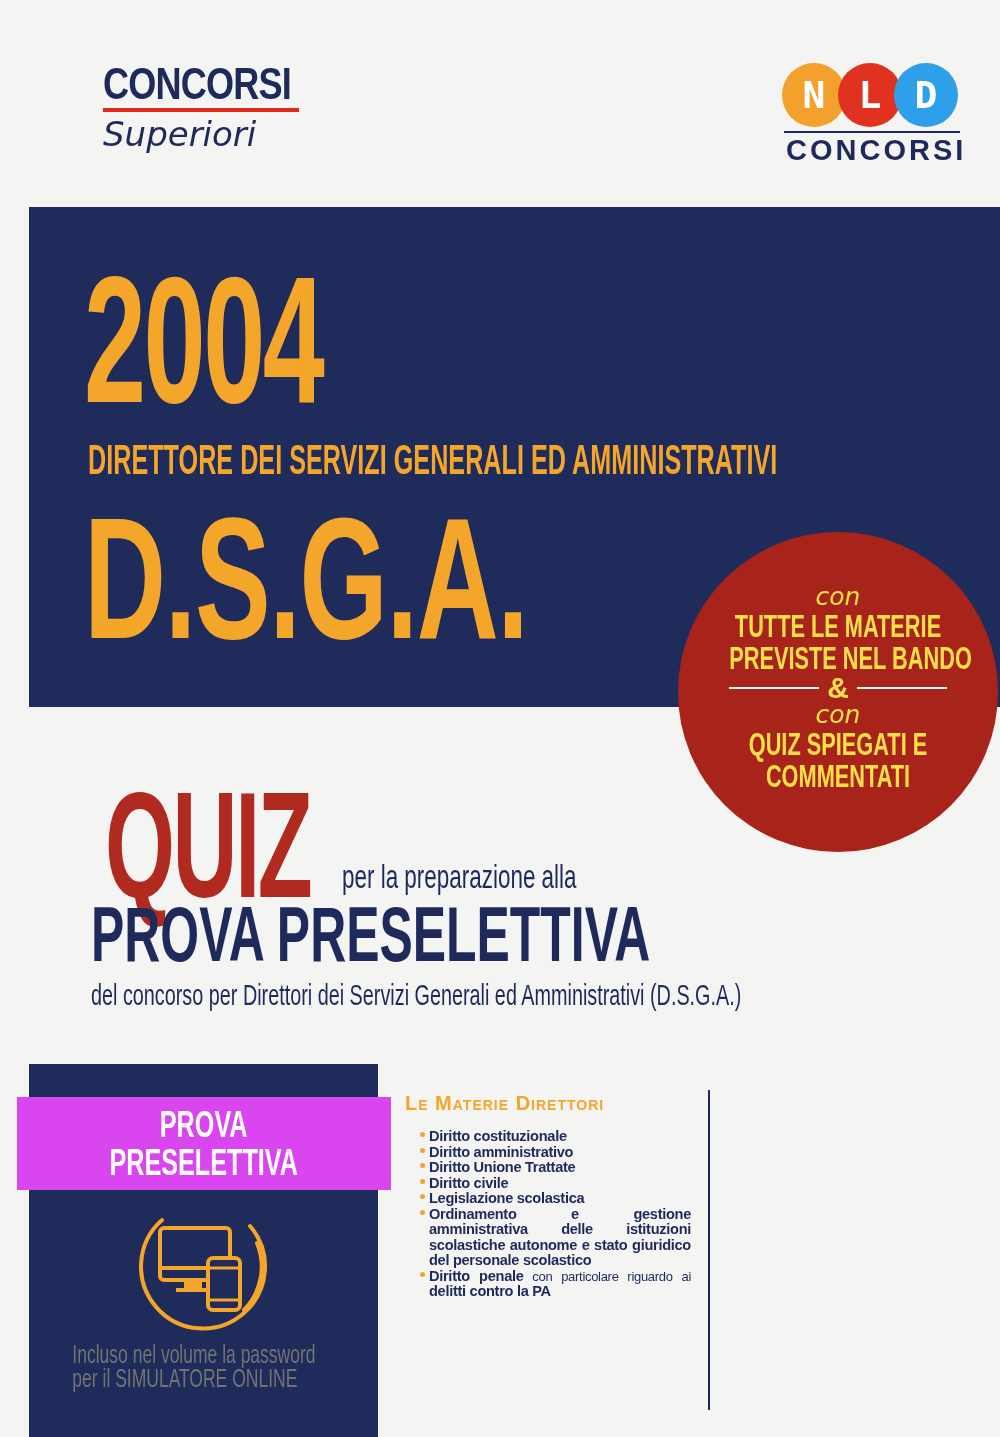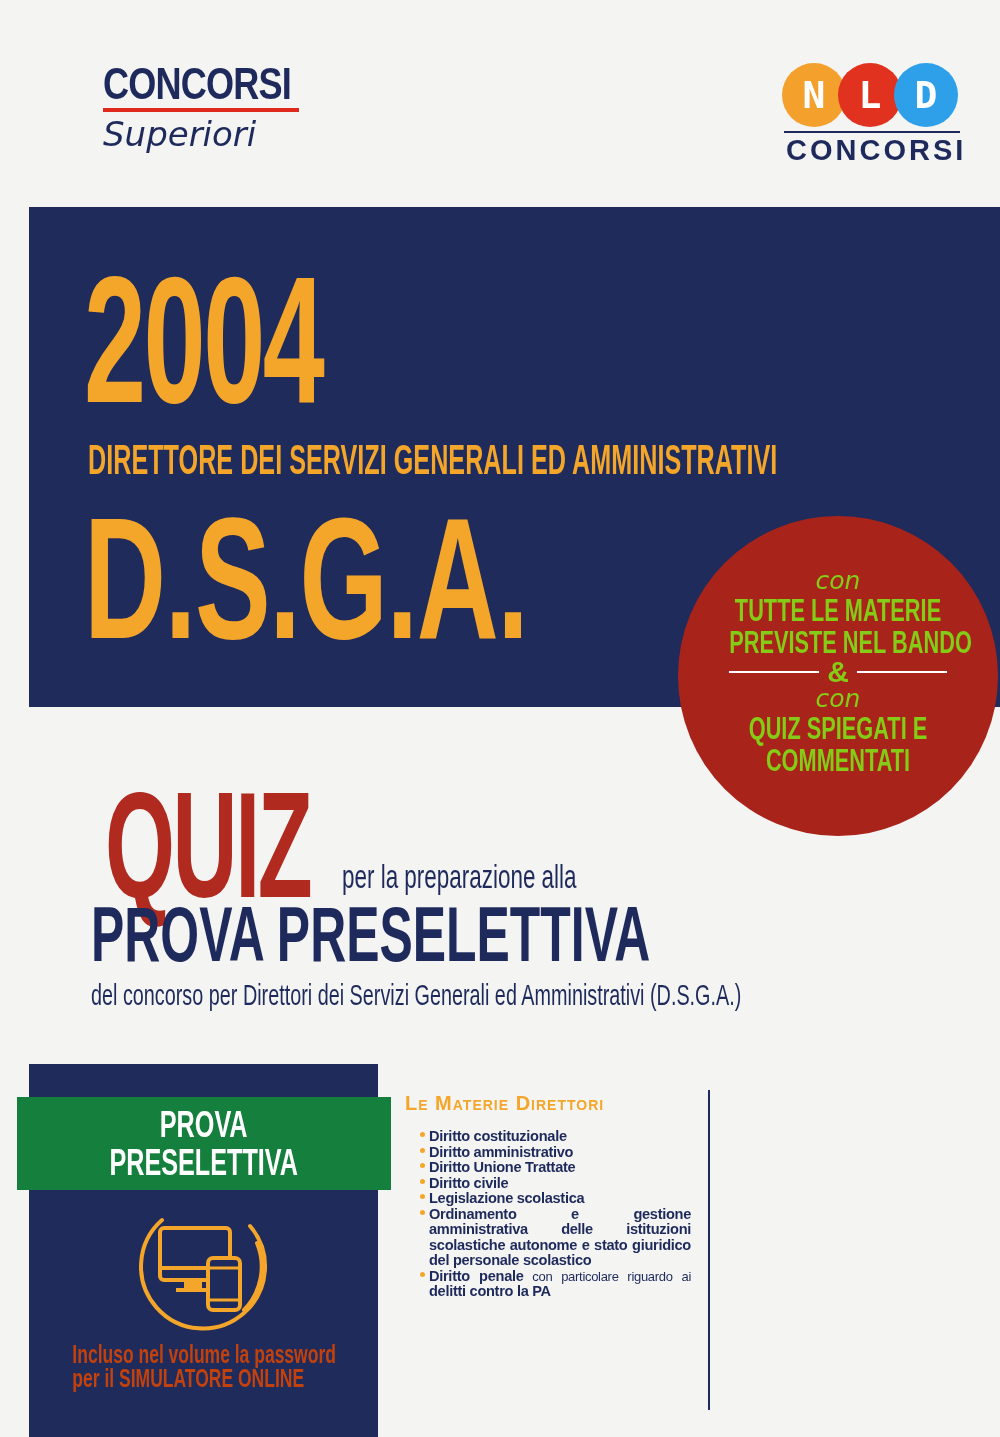--- a/index.html
+++ b/index.html
@@ -43,22 +43,22 @@
     left:88px; top:436px; color:#f4a62a; font-weight:bold; font-size:42px; line-height:48px;
     transform:scaleX(0.6); transform-origin:left top; white-space:nowrap;
   }
   #acronym {
     left:84px; top:492px; color:#f4a62a; font-weight:bold; font-size:172px; line-height:172px;
     transform:scaleX(0.66); transform-origin:left top; letter-spacing:-2px; white-space:nowrap;
   }
 
   
   #seal {
-    left:678px; top:516px; width:320px; height:320px; border-radius:50%;
-    background:#a8241b; color:#84cc16; text-align:center;
+    left:678px; top:532px; width:320px; height:320px; border-radius:50%;
+    background:#a8241b; color:#fde047; text-align:center;
   }
   #seal .con { font-family:"DejaVu Sans", sans-serif; font-style:italic; font-size:25px; line-height:26px; display:block; }
   #seal .line { font-weight:bold; font-size:32px; line-height:32px; display:block; transform:scaleX(0.68); white-space:nowrap; }
   #seal .amp-row { display:flex; align-items:center; justify-content:center; gap:8px; }
   #seal .amp-row .hr { height:2px; width:90px; background:#fff; }
   #seal .amp { font-weight:bold; font-size:30px; line-height:28px; }
 
   
   #quiz {
     left:105px; top:770px; color:#b02a1f; font-weight:bold; font-size:150px; line-height:150px;
@@ -73,29 +73,29 @@
     transform:scaleX(0.64); transform-origin:left top; white-space:nowrap;
   }
   #concorso-desc {
     left:91px; top:979px; color:#1e2a5c; font-size:30px; line-height:32px;
     transform:scaleX(0.66); transform-origin:left top; white-space:nowrap;
   }
 
   
   #panel { left:29px; top:1064px; width:349px; height:373px; background:#1f2b5a; }
   #panel-banner {
-    left:17px; top:1097px; width:374px; height:93px; background:#15803d;
+    left:17px; top:1097px; width:374px; height:93px; background:#d946ef;
     display:flex; flex-direction:column; align-items:center; justify-content:center;
   }
   #panel-banner span {
     color:#fff; font-weight:bold; font-size:36px; line-height:38px; transform:scaleX(0.7); white-space:nowrap;
   }
   #device-icon { left:132px; top:1198px; width:140px; height:140px; }
   #panel-note {
-    left:29px; top:1342px; width:289px; text-align:center; color:#c2410c; font-weight:bold;
+    left:29px; top:1342px; width:289px; text-align:center; color:#737373; font-weight:normal;
     font-size:25px; line-height:24px;
   }
   #panel-note span { display:block; transform:scaleX(0.7); white-space:nowrap; }
 
   
   #subjects { left:405px; top:1092px; width:300px; color:#1e2a5c; }
   #subjects .heading {
     color:#f4a62a; font-weight:bold; font-size:20px; letter-spacing:1px; font-variant:small-caps;
     margin-bottom:4px; white-space:nowrap;
   }

